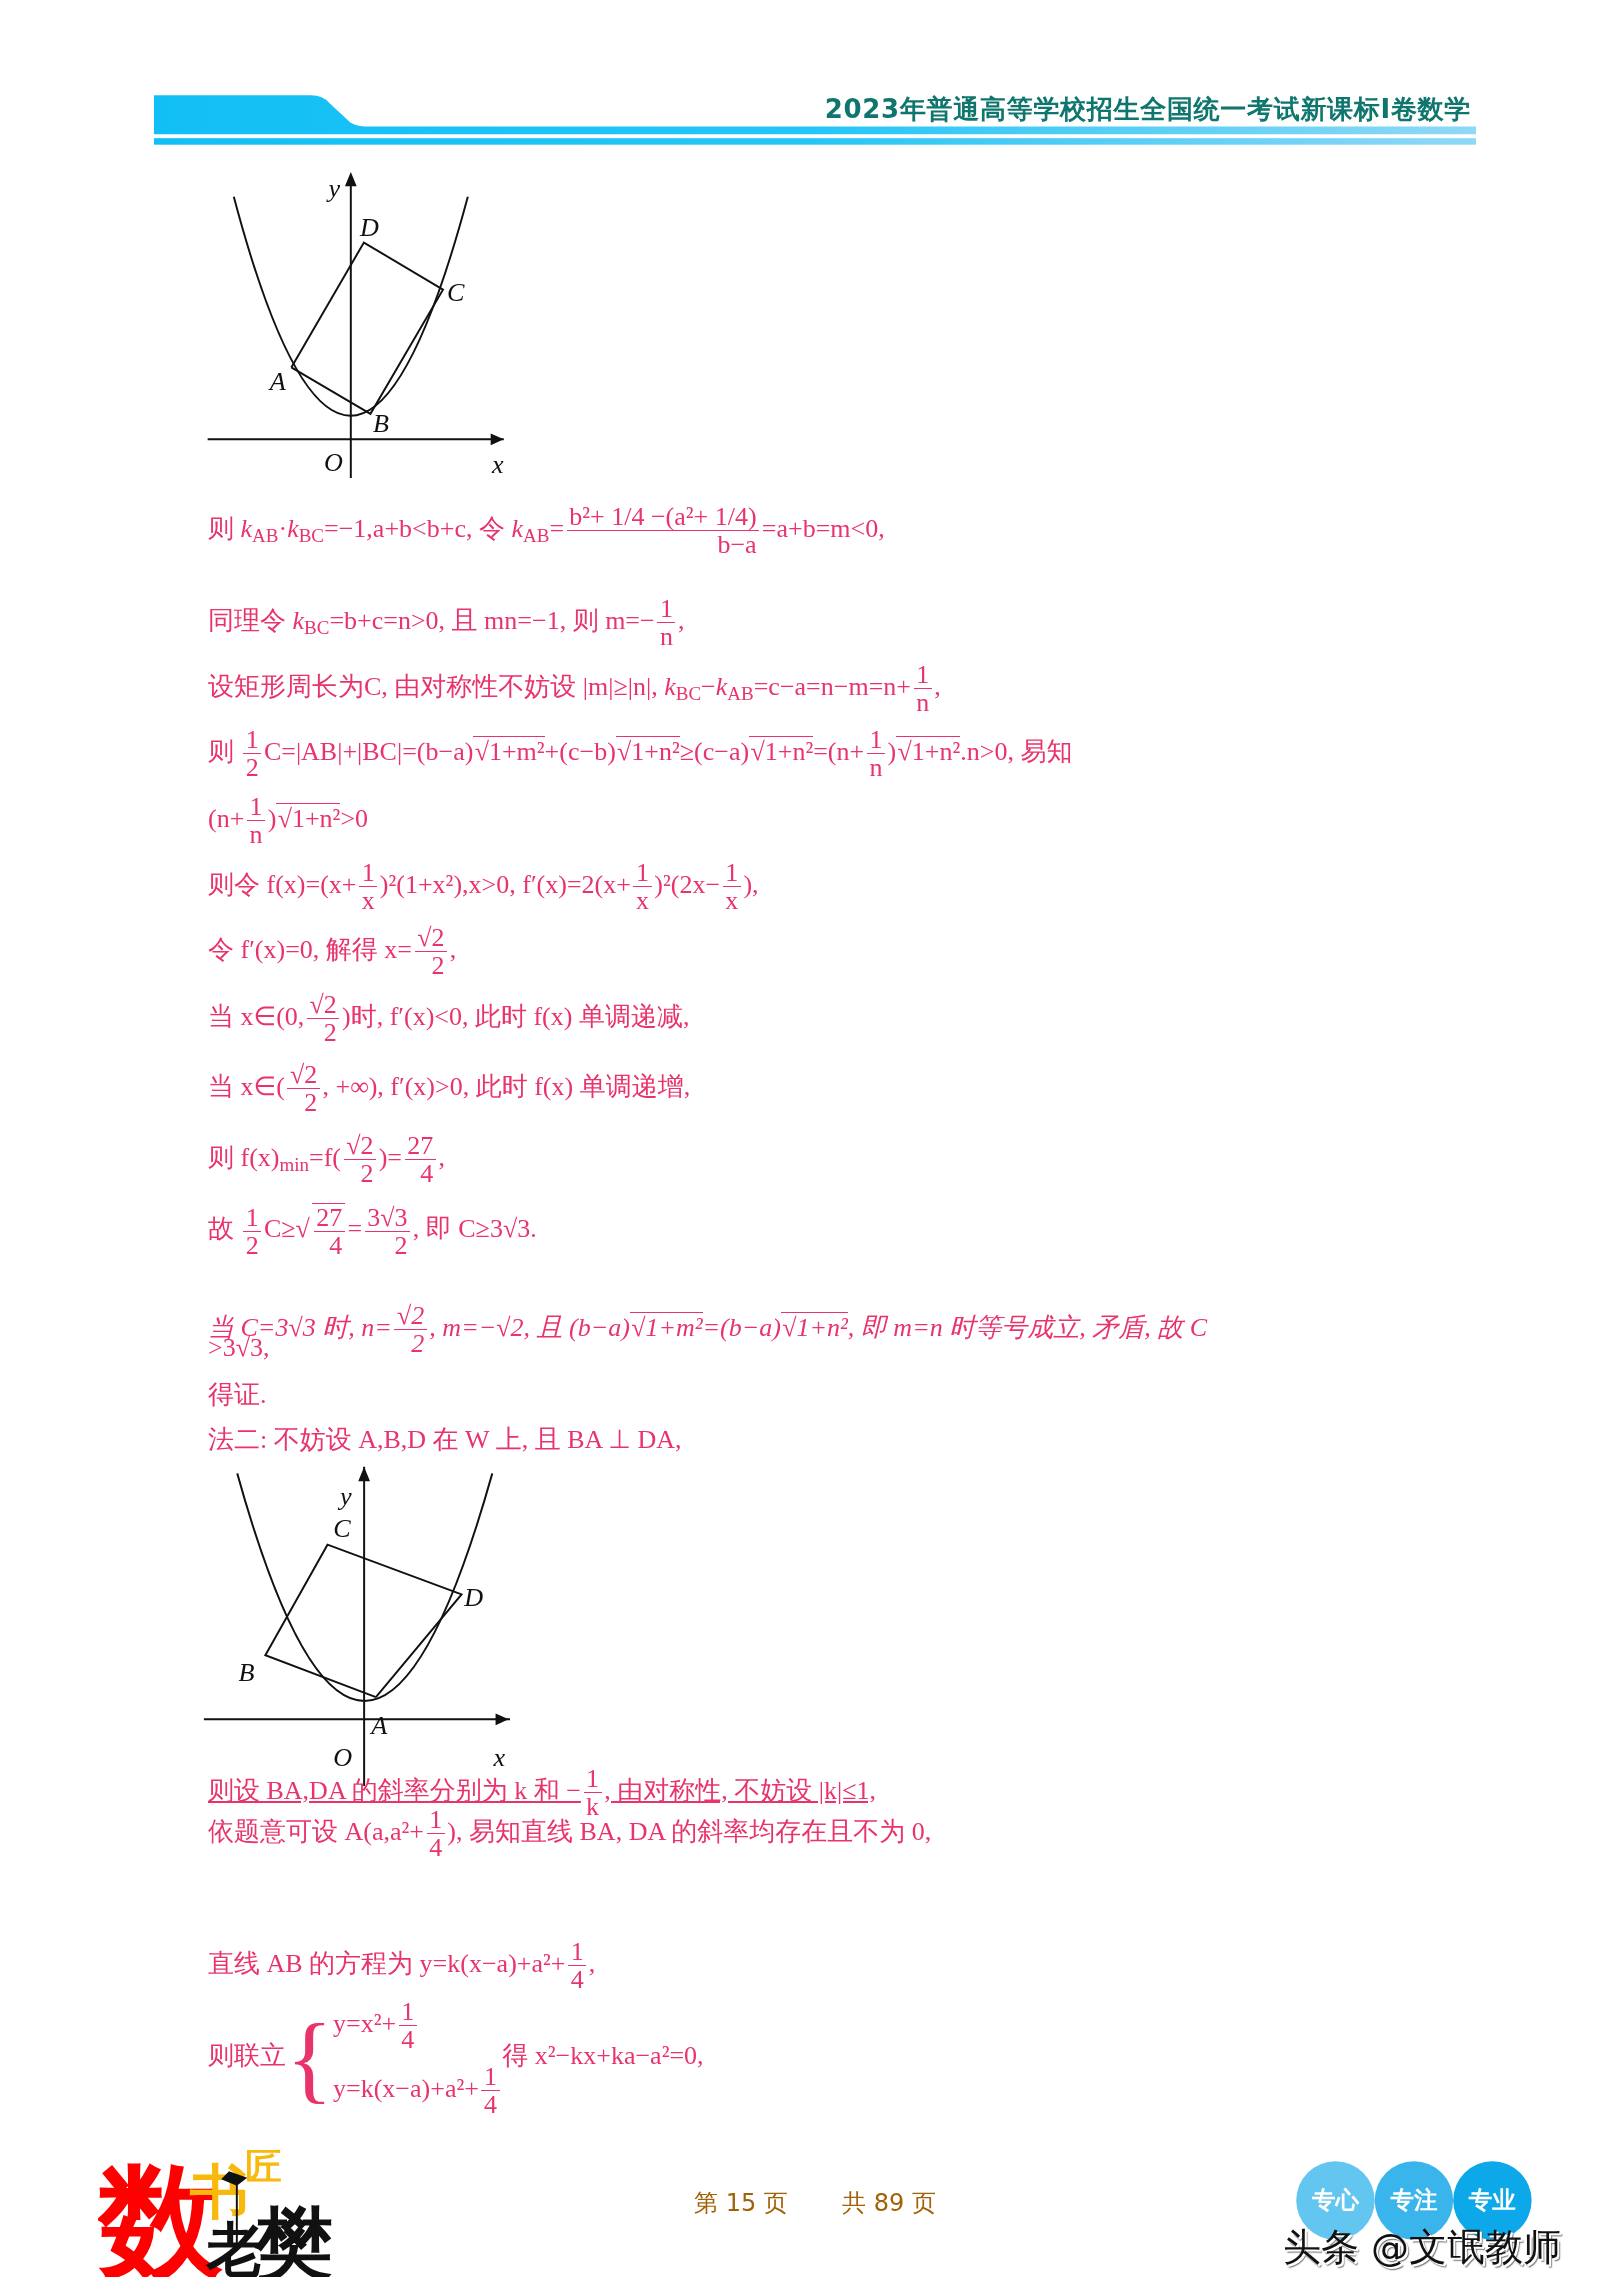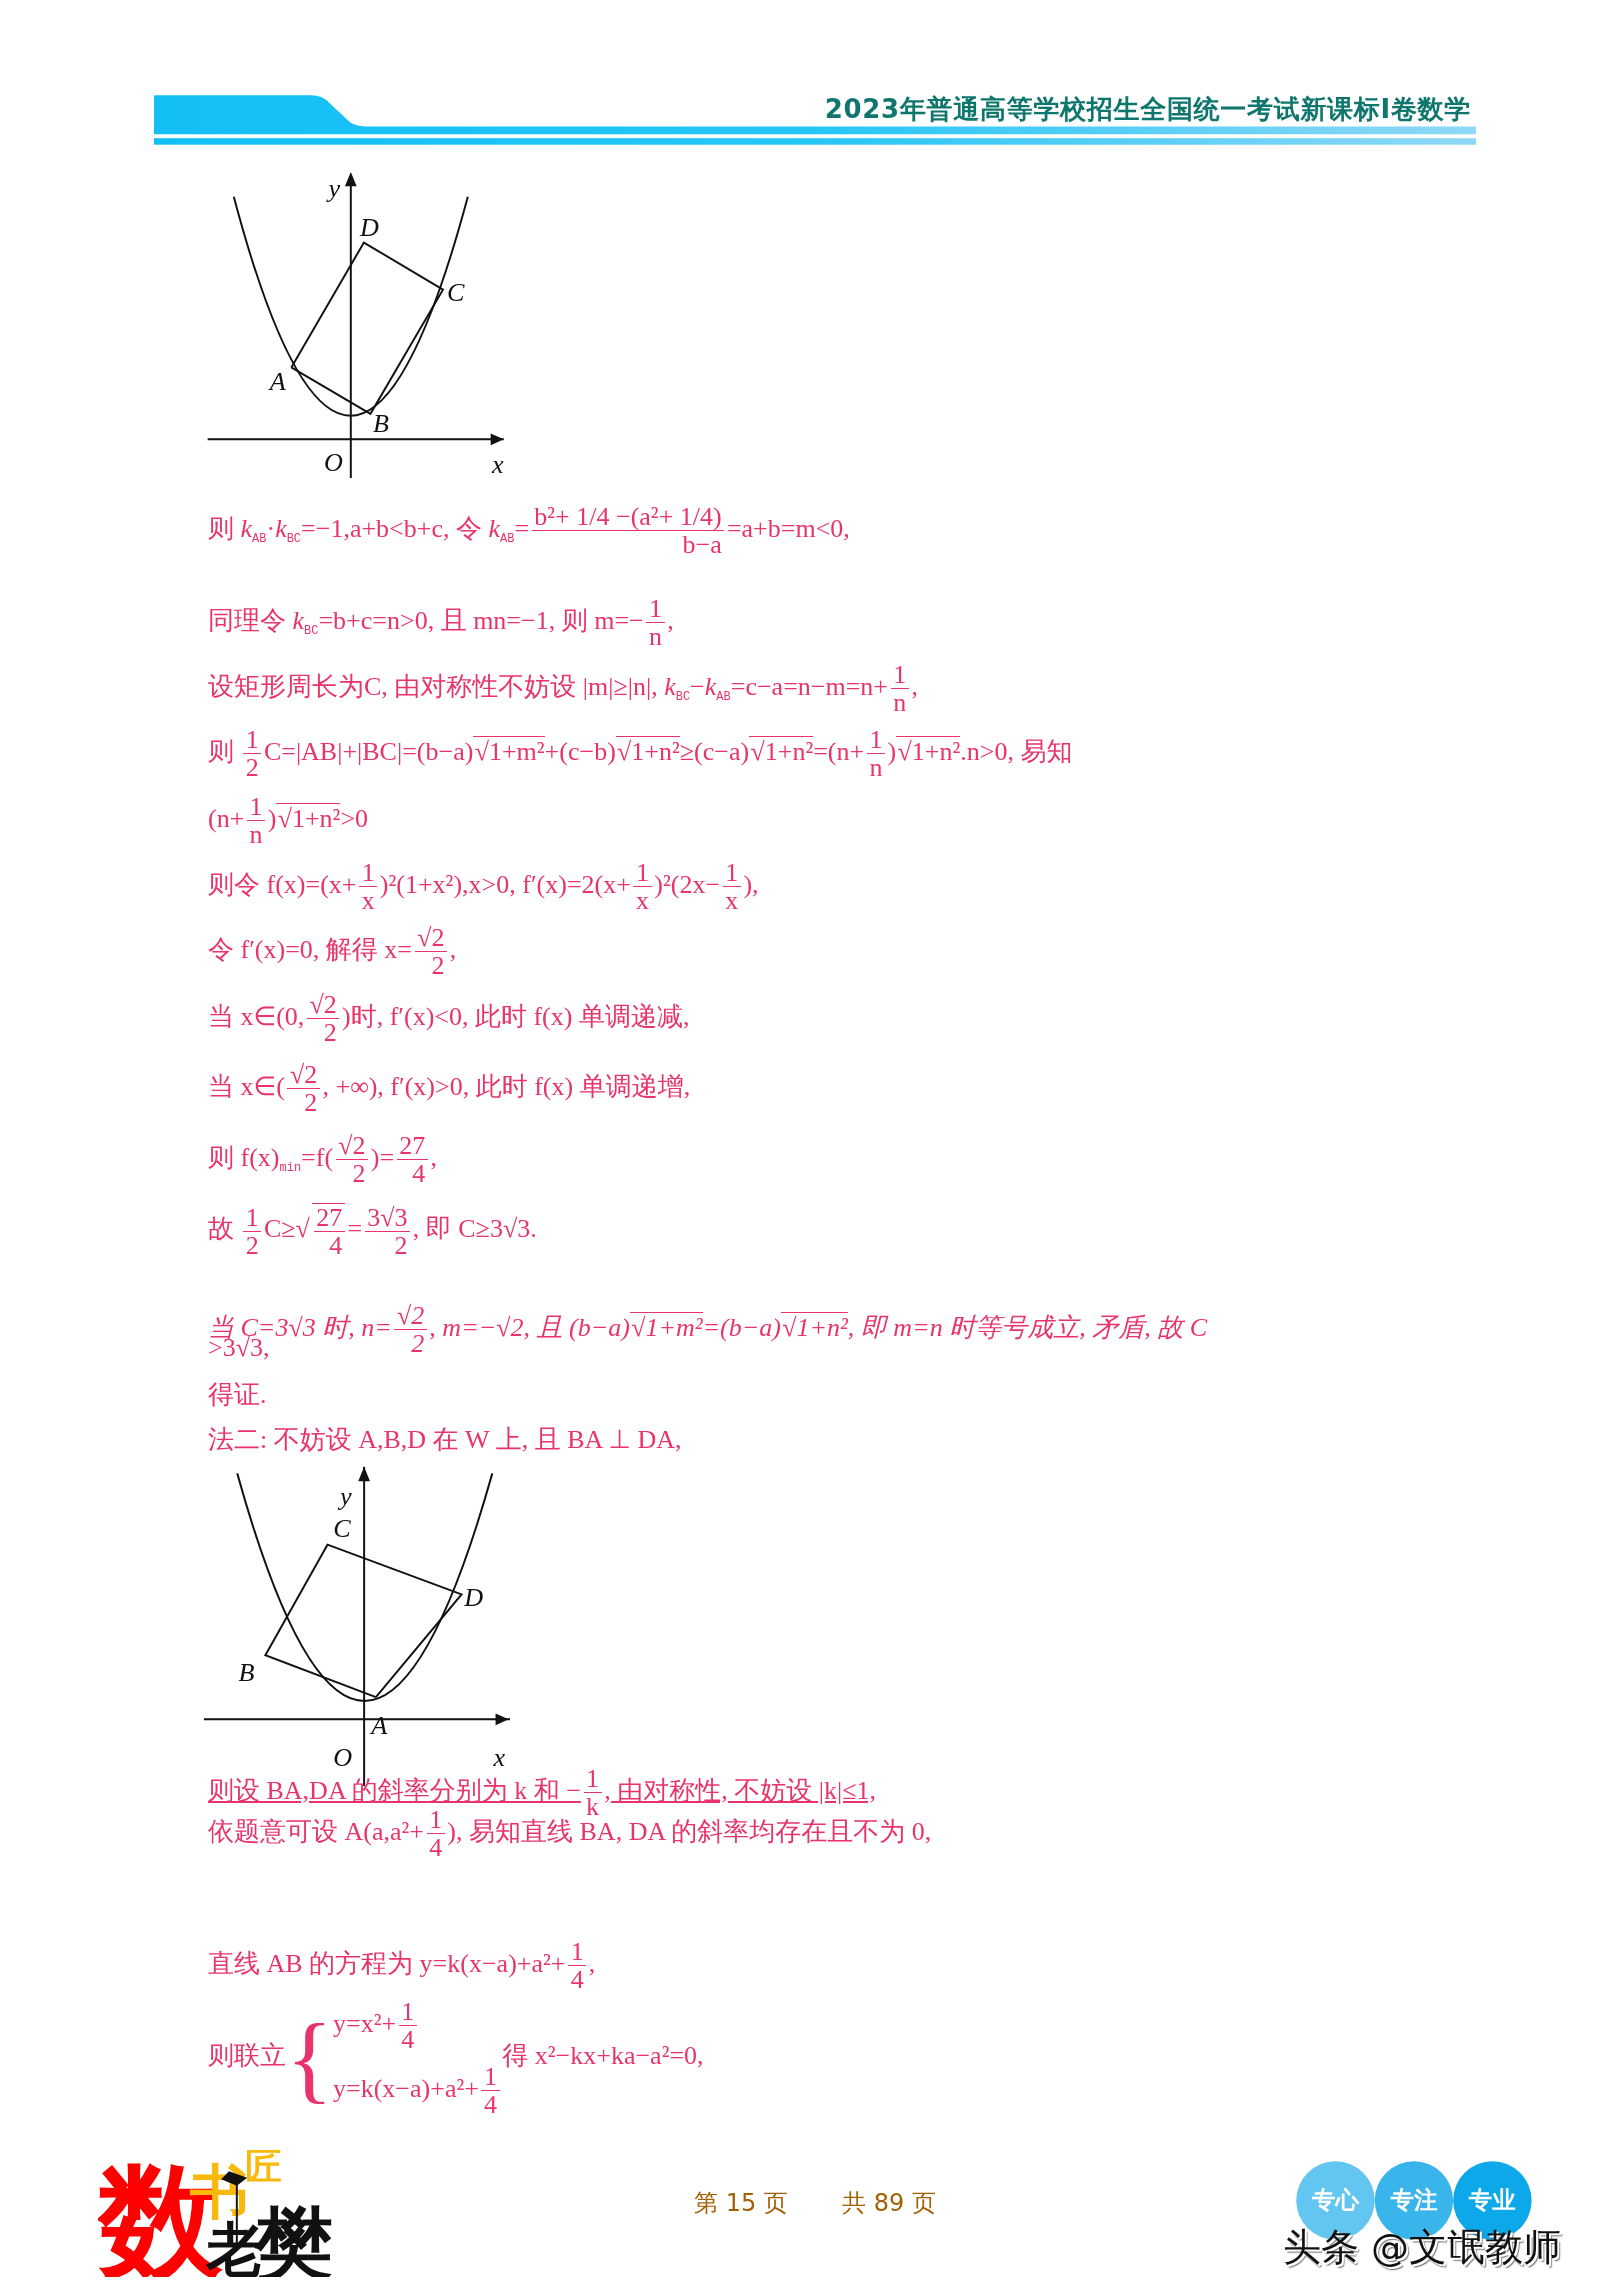--- a/index.html
+++ b/index.html
@@ -9,21 +9,21 @@
   .hdr-title { position:absolute; right:152px; top:92px; font-family:"DejaVu Sans", sans-serif;
                font-size:26px; font-weight:bold; color:#0f766e; letter-spacing:0.7px; white-space:nowrap; }
   .fig { position:absolute; }
   .line { position:absolute; left:208px; color:#e8336b; font-size:26px; line-height:1; white-space:nowrap;
           font-family:"Liberation Serif", serif; }
   .line i { font-style:italic; }
   .frac { display:inline-block; vertical-align:middle; text-align:right; margin:0 2.6px; }
   .frac > span { display:block; padding:0 2.6px; line-height:1.05; }
   .frac > .num { border-bottom:1.3px solid #e8336b; }
   .sqrt { border-top:1.3px solid #e8336b; padding-left:1.3px; }
-  .sub { font-size:12px; vertical-align:-5.2px;font-family:Liberation Mono, monospace; }
+  .sub { font-size:19px; vertical-align:-5.2px; }
   .brace { font-size:98px; vertical-align:middle; font-weight:100; }
   .sys { display:inline-block; vertical-align:middle; }
   .sys > div { margin:9.2px 0; }
   .footer-page { position:absolute; left:694px; top:2187px; font-family:"DejaVu Sans", sans-serif;
                  font-size:24px; color:#a16207; white-space:nowrap; }
   .logo { position:absolute; left:98px; top:2140px; width:262px; height:137px; }
   .badges { position:absolute; left:1296px; top:2158px; width:262px; height:85px; }
   .watermark { position:absolute; left:1283px; top:2222px; font-family:"DejaVu Sans", sans-serif; font-size:38px;
                color:#111; text-shadow:2px 2px 0 #fff, 2.6px 2.6px 1.3px #666; white-space:nowrap;text-align:center; }
 </style>

